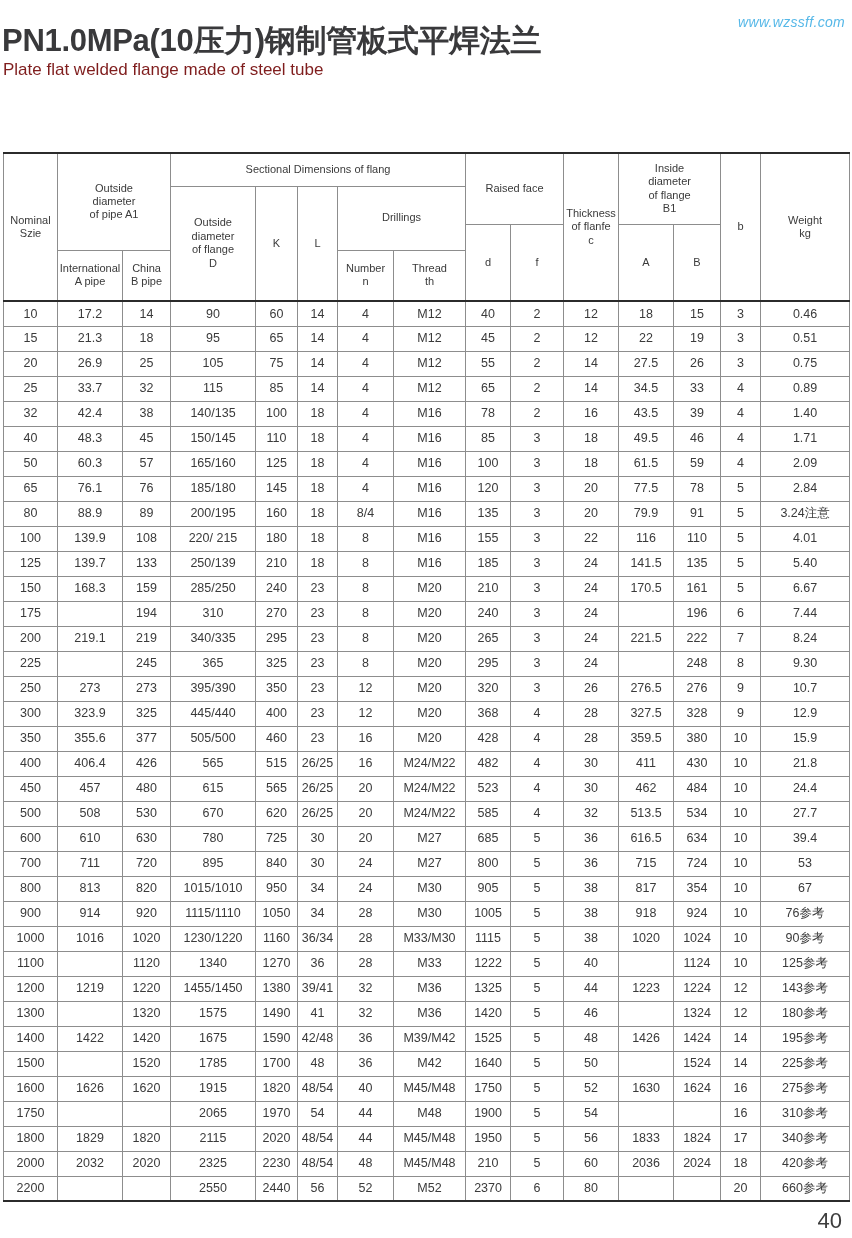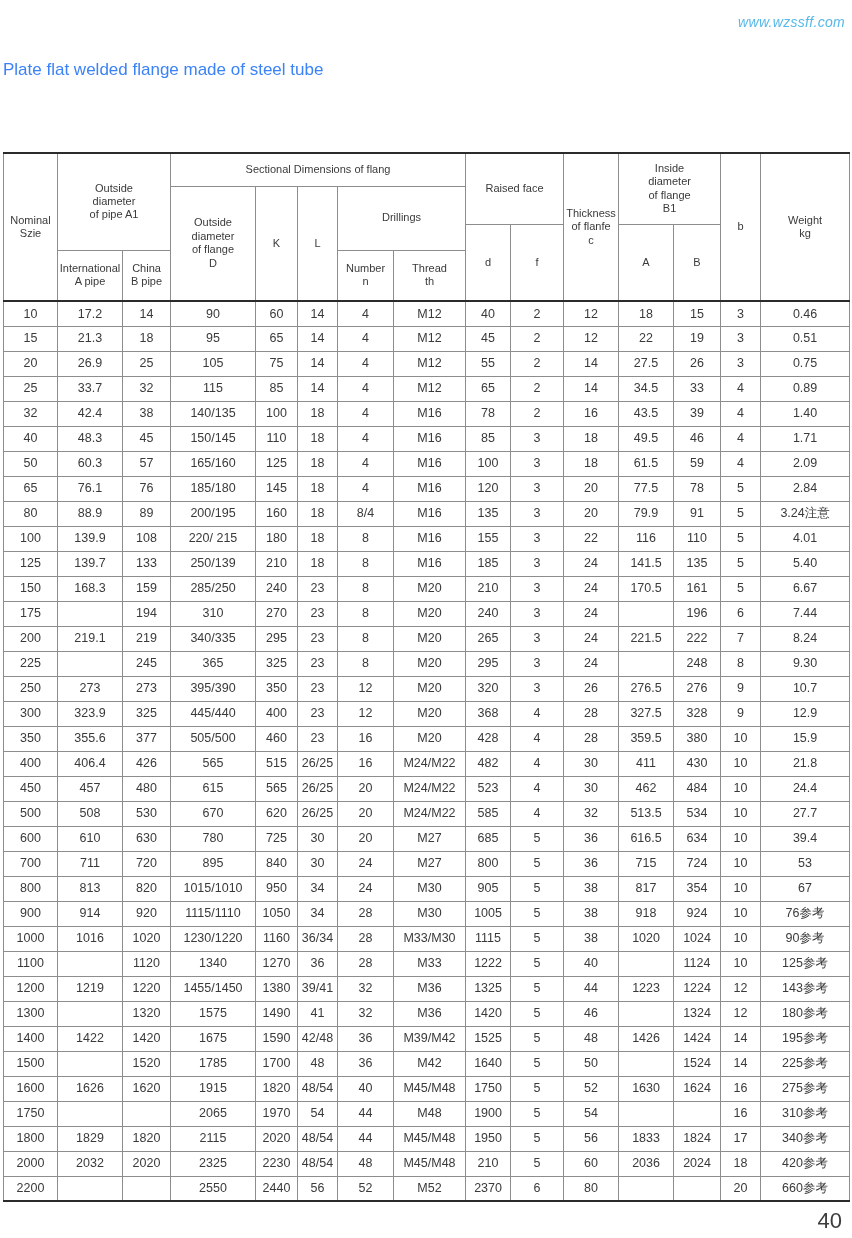--- a/index.html
+++ b/index.html
@@ -4,21 +4,21 @@
 <style>
   * { margin:0; padding:0; box-sizing:border-box; }
   html,body { background:#ffffff; }
   body { width:852px; height:1238px; font-family:"Liberation Sans","DejaVu Sans",sans-serif; }
   .page { position:relative; width:852px; height:1238px; background:#fff; overflow:hidden; }
 
   .website { position:absolute; top:2px; right:7px; font-size:14px; font-style:italic;
              color:#56b8e8; letter-spacing:0.3px;margin-top:12px; }
   .title-cn { position:absolute; left:2px; top:20px; font-size:31px; font-weight:600;
               color:#39393b; letter-spacing:-0.3px; white-space:nowrap; }
-  .subtitle { position:absolute; left:3px; top:60px; font-size:17px; color:#3b82f6; }
+  .subtitle { position:absolute; left:3px; top:60px; font-size:17px; color:#7f1d1d; }
 
   table.spec { position:absolute; left:3px; top:152px; width:846px;
                border-collapse:collapse; table-layout:fixed; color:#3a3a3a;
                border-top:2px solid #2b2b2b; border-bottom:2px solid #2b2b2b; }
   .spec th, .spec td { border:1px solid #8d8d8d; text-align:center; vertical-align:middle;
                font-weight:normal; padding:0 1px; overflow:hidden; }
   .spec th { font-size:11px; line-height:1.22; white-space:pre-line; }
   .spec td { font-size:12.5px; height:25px; line-height:1; white-space:nowrap; }
   .hr1 { height:33px; } .hr2 { height:38px; } .hr3 { height:26px; } .hr4 { height:51px; }
   th.cond  { font-size:11px; }
@@ -26,20 +26,21 @@
   tbody tr:first-child td { border-top:2px solid #2b2b2b; }
 
   .page-number { position:absolute; right:10px; top:1208px; font-size:22px; color:#3d3d3d; }
 </style>
 </head>
 <body>
 
 <div class="page">
 
   <div class="website">www.wzssff.com</div>
+  <h1 class="title-cn">PN1.0MPa(10压力)钢制管板式平焊法兰</h1>
   <div class="subtitle">Plate flat welded flange made of steel tube</div>
 
   <table class="spec">
     <colgroup>
       <col style="width:54px">
         <col style="width:65px">
         <col style="width:48px">
       <col style="width:85px">
         <col style="width:42px">
         <col style="width:40px">

